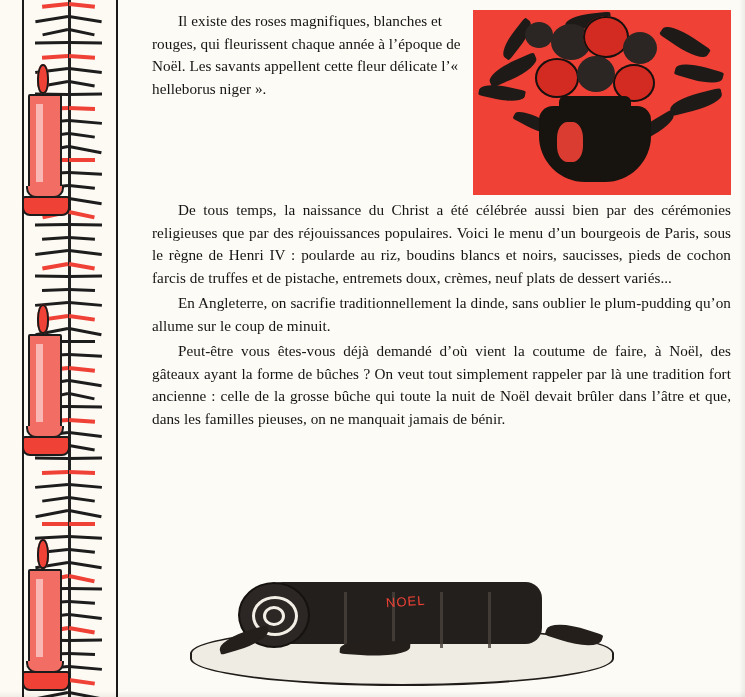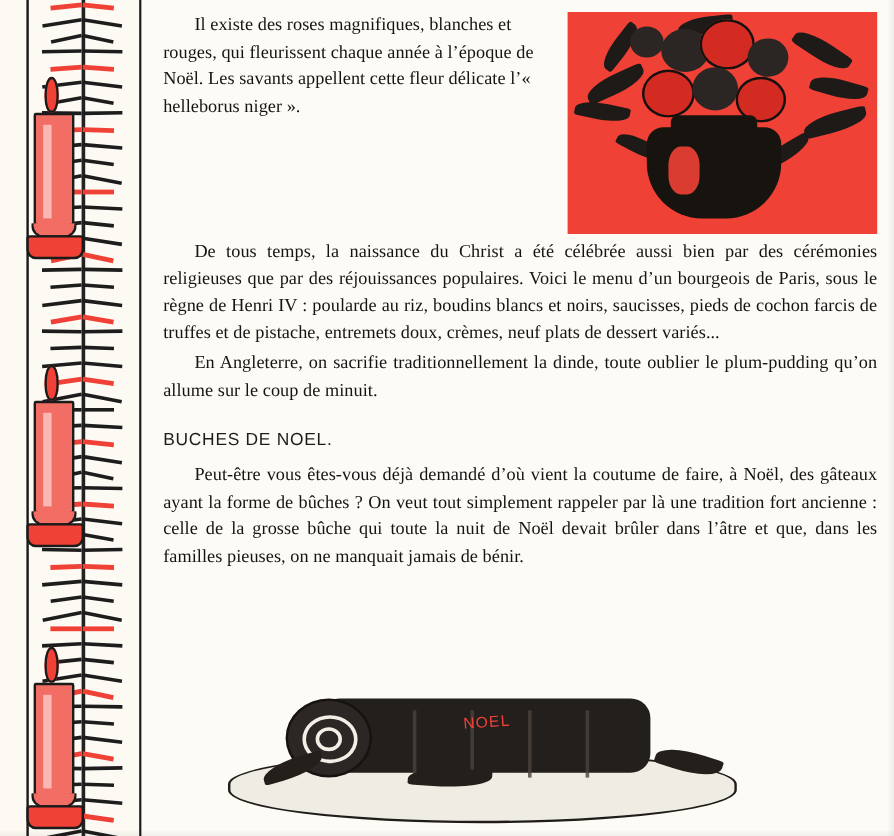--- a/index.html
+++ b/index.html
@@ -133,21 +133,21 @@
     font-size: 14.5px;
     font-weight: normal;
     letter-spacing: .6px;
     color: #1c1c1c;
     margin: 6px 0 10px 0;
   }
   p.para {
     font-size: 15.2px;
     line-height: 1.48;
     color: #141414;
-    margin: 0 0 3px 0;
+    margin: 0 0 3px 16px;
     text-indent: 26px;
     text-align: justify;
     letter-spacing: .05px;
   }
   .section-1 {
     position: relative;
   }
   .wrap-figure {
     float: right;
     width: 258px;
@@ -478,25 +478,24 @@
           <div class="vase-neck"></div>
           <div class="vase"></div>
         </div>
       </div>
 
       <p class="para">Il existe des roses magnifiques, blanches et rouges, qui fleurissent chaque année à l’époque de Noël. Les savants appellent cette fleur délicate l’« helleborus niger ».</p>
     </div>
 
     <div style="clear: both;">
       <p class="para">De tous temps, la naissance du Christ a été célébrée aussi bien par des cérémonies religieuses que par des réjouissances populaires. Voici le menu d’un bourgeois de Paris, sous le règne de Henri IV : poularde au riz, boudins blancs et noirs, saucisses, pieds de cochon farcis de truffes et de pistache, entremets doux, crèmes, neuf plats de dessert variés...</p>
-      <p class="para">En Angleterre, on sacrifie traditionnellement la dinde, toute oublier le plum-pudding qu’on allume sur le coup de minuit.</p>
+      <p class="para">En Angleterre, on sacrifie traditionnellement la dinde, sans oublier le plum-pudding qu’on allume sur le coup de minuit.</p>
     </div>
 
     <div>
-      <h2 class="heading" style="margin-top:22px;">BUCHES DE NOEL.</h2>
       <p class="para">Peut-être vous êtes-vous déjà demandé d’où vient la coutume de faire, à Noël, des gâteaux ayant la forme de bûches ? On veut tout simplement rappeler par là une tradition fort ancienne : celle de la grosse bûche qui toute la nuit de Noël devait brûler dans l’âtre et que, dans les familles pieuses, on ne manquait jamais de bénir.</p>
     </div>
   </div>
 
   <div class="log-figure">
     <div class="platter"></div>
     <div class="log-body">
       <div class="log-ridge" style="left:92px;"></div>
       <div class="log-ridge" style="left:140px;"></div>
       <div class="log-ridge" style="left:188px;"></div>

